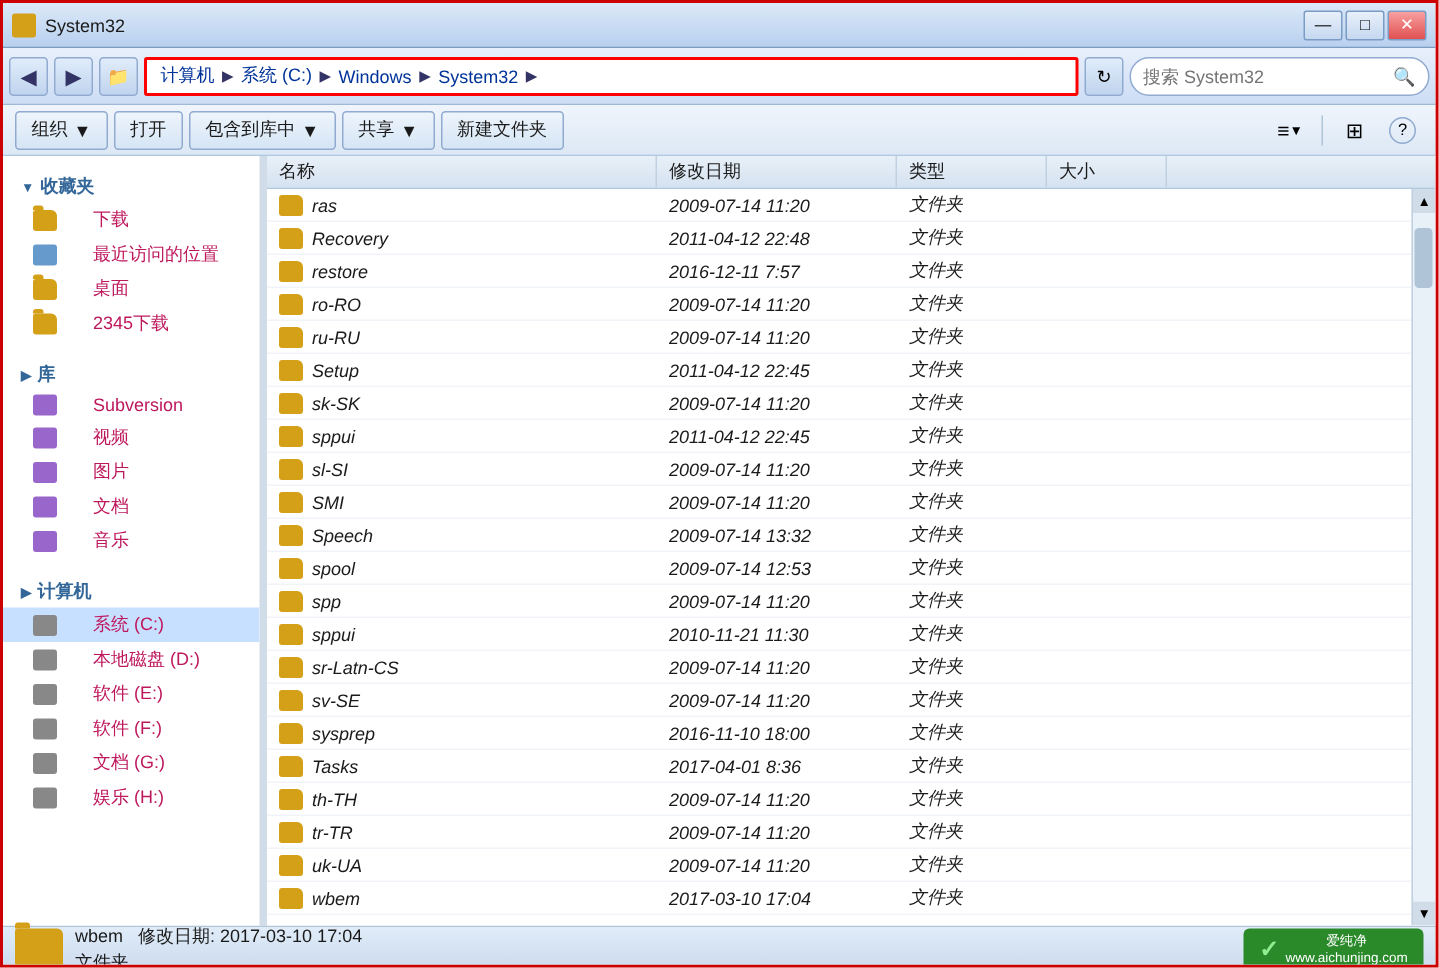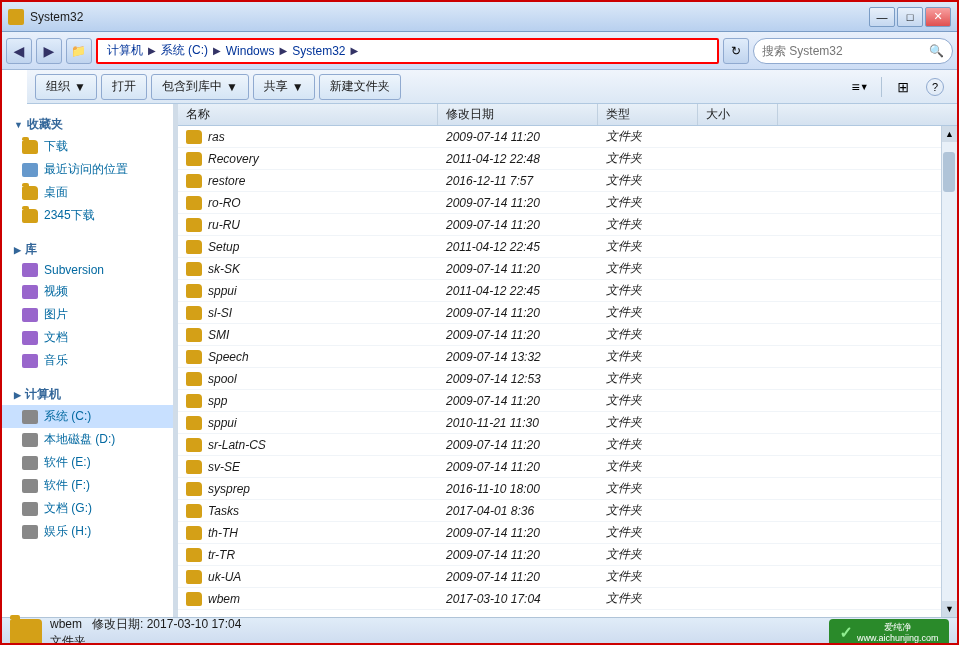--- a/index.html
+++ b/index.html
@@ -120,21 +120,20 @@
 
     
     .toolbar {
       height: 34px;
       background: linear-gradient(to bottom, #f0f5fc, #dce8f5);
       display: flex;
       align-items: center;
       padding: 0 8px;
       gap: 4px;
       border-bottom: 1px solid #b0c8e0;
-      margin-left: 25px;
     }
     .toolbar-btn {
       height: 26px;
       padding: 0 10px;
       background: linear-gradient(to bottom, #eef5fc, #d5e5f5);
       border: 1px solid #90aad0;
       border-radius: 3px;
       display: flex; align-items: center; gap: 4px;
       cursor: pointer;
       font-size: 12px;
@@ -169,23 +168,23 @@
       font-size: 12px;
       font-weight: bold;
       color: #336699;
       padding: 6px 12px 2px 12px;
       display: flex; align-items: center; gap: 4px;
     }
     .sidebar-item {
       display: flex;
       align-items: center;
       padding: 3px 12px 3px 20px;
-      gap: 6px;
+      gap: 24px;
       cursor: pointer;
-      color: #0369a1;
+      color: #be185d;
     }
     .sidebar-item.selected { background: #c8e0ff; }
     .folder-icon {
       width: 16px; height: 14px;
       background: #d4a017;
       border-radius: 2px 4px 2px 2px;
       position: relative;
       flex-shrink: 0;
     }
     .folder-icon::before {

